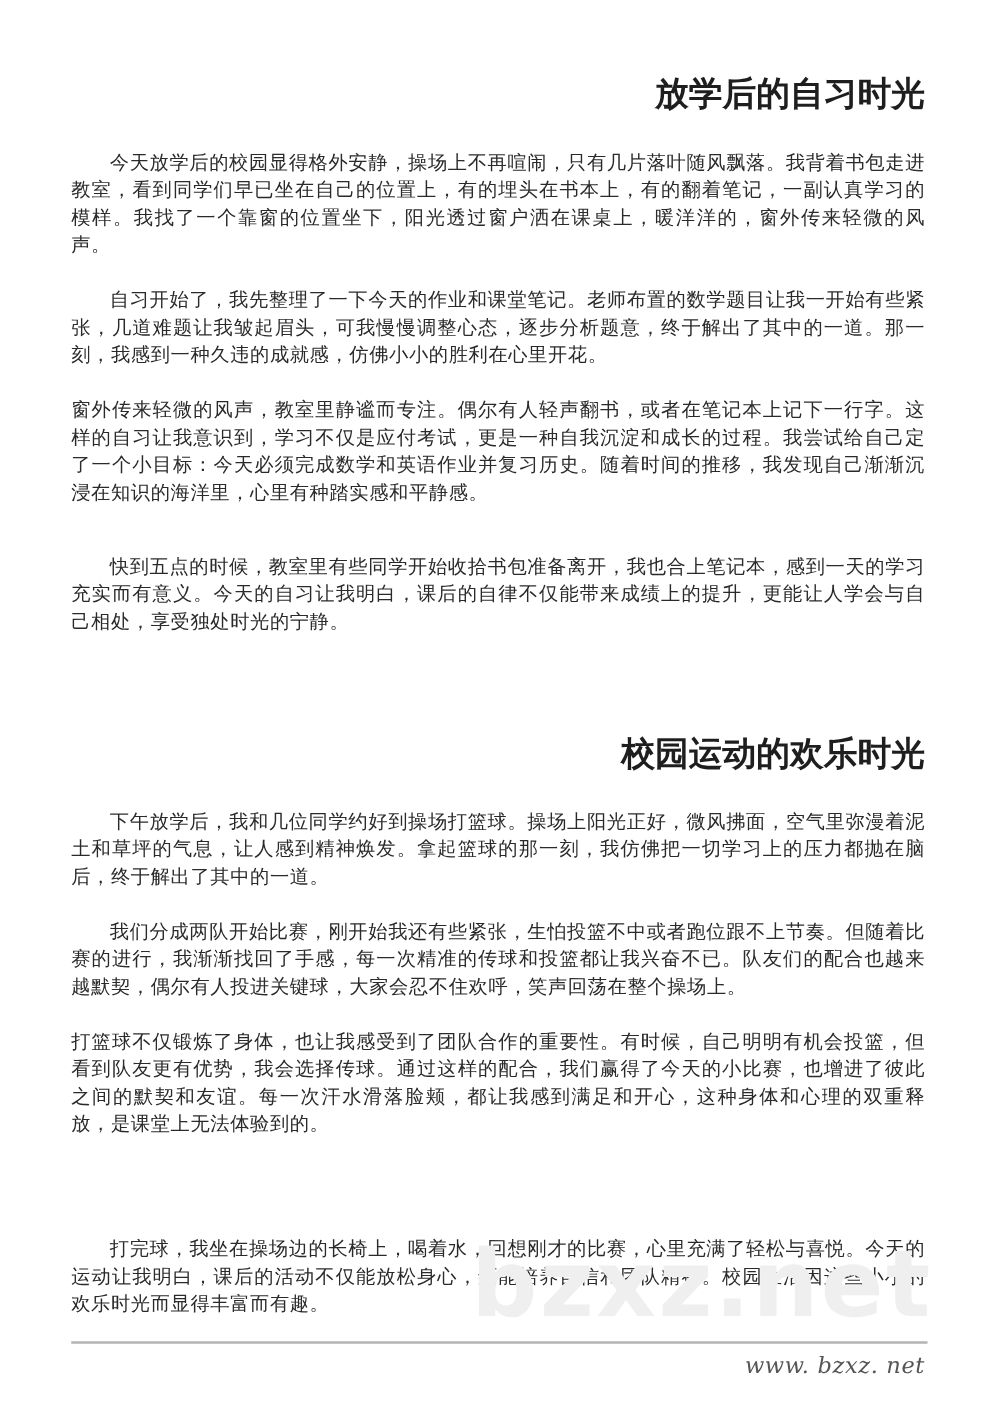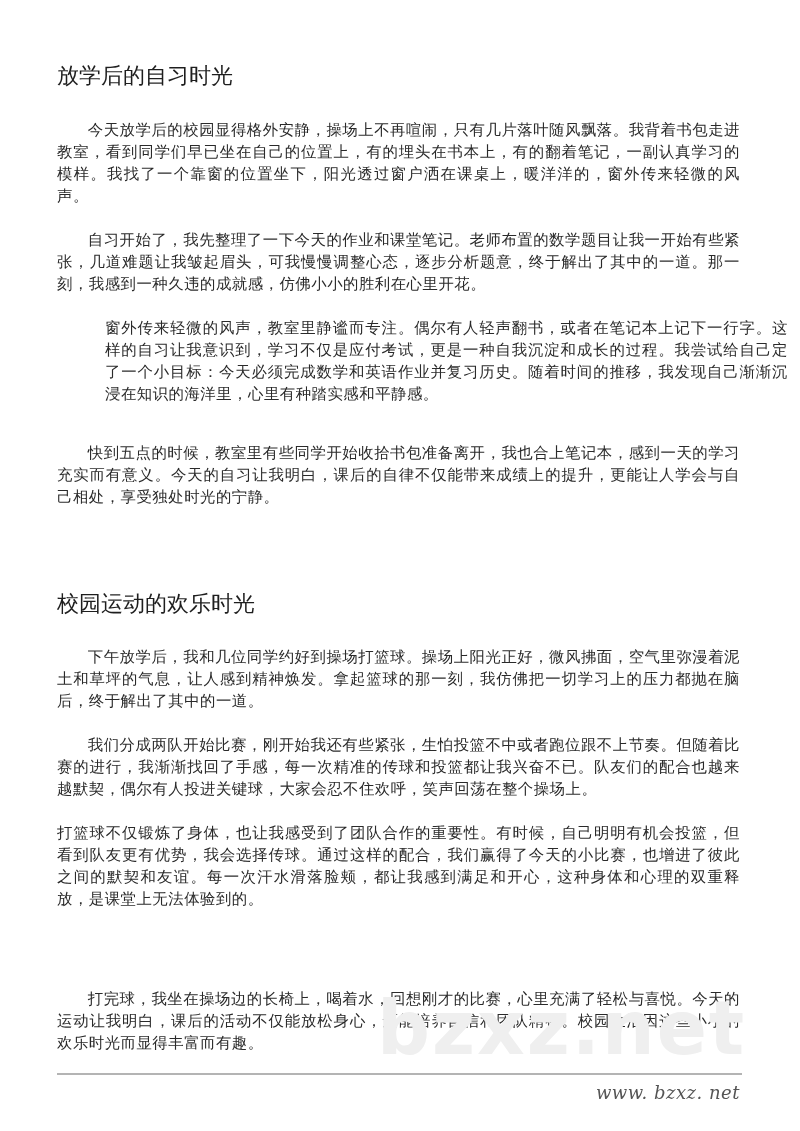--- a/index.html
+++ b/index.html
@@ -18,24 +18,24 @@
   .page {
     position: absolute;
     left: 57px;
     top: 0;
     width: 683px;
   }
   .section-title {
     position: absolute;
     left: 0;
     width: 683px;
-    text-align: left;
+    text-align: right;
     font-family: "DejaVu Sans", "Liberation Sans", sans-serif;
-    font-weight: normal;
-    font-size: 22px;
+    font-weight: bold;
+    font-size: 27px;
     line-height: 30px;
     color: #1e1e1e;
     margin: 0;
   }
   .para {
     position: absolute;
     left: 0;
     width: 683px;
     margin: 0;
     font-size: 15.4px;
@@ -78,21 +78,21 @@
   }
 </style>
 </head>
 <body>
 
 <div class="page">
 
   <h1 class="section-title" style="top:61px;">放学后的自习时光</h1>
   <p class="para indent" style="top:119px;">今天放学后的校园显得格外安静，操场上不再喧闹，只有几片落叶随风飘落。我背着书包走进教室，看到同学们早已坐在自己的位置上，有的埋头在书本上，有的翻着笔记，一副认真学习的模样。我找了一个靠窗的位置坐下，阳光透过窗户洒在课桌上，暖洋洋的，窗外传来轻微的风声。</p>
   <p class="para indent" style="top:229px;">自习开始了，我先整理了一下今天的作业和课堂笔记。老师布置的数学题目让我一开始有些紧张，几道难题让我皱起眉头，可我慢慢调整心态，逐步分析题意，终于解出了其中的一道。那一刻，我感到一种久违的成就感，仿佛小小的胜利在心里开花。</p>
-  <p class="para" style="top:317px;margin-left:48px;">窗外传来轻微的风声，教室里静谧而专注。偶尔有人轻声翻书，或者在笔记本上记下一行字。这样的自习让我意识到，学习不仅是应付考试，更是一种自我沉淀和成长的过程。我尝试给自己定了一个小目标：今天必须完成数学和英语作业并复习历史。随着时间的推移，我发现自己渐渐沉浸在知识的海洋里，心里有种踏实感和平静感。</p>
+  <p class="para" style="top:317px;">窗外传来轻微的风声，教室里静谧而专注。偶尔有人轻声翻书，或者在笔记本上记下一行字。这样的自习让我意识到，学习不仅是应付考试，更是一种自我沉淀和成长的过程。我尝试给自己定了一个小目标：今天必须完成数学和英语作业并复习历史。随着时间的推移，我发现自己渐渐沉浸在知识的海洋里，心里有种踏实感和平静感。</p>
   <p class="para indent" style="top:442px;">快到五点的时候，教室里有些同学开始收拾书包准备离开，我也合上笔记本，感到一天的学习充实而有意义。今天的自习让我明白，课后的自律不仅能带来成绩上的提升，更能让人学会与自己相处，享受独处时光的宁静。</p>
 
   <h1 class="section-title" style="top:589px;">校园运动的欢乐时光</h1>
   <p class="para indent" style="top:646px;">下午放学后，我和几位同学约好到操场打篮球。操场上阳光正好，微风拂面，空气里弥漫着泥土和草坪的气息，让人感到精神焕发。拿起篮球的那一刻，我仿佛把一切学习上的压力都抛在脑后，终于解出了其中的一道。</p>
   <p class="para indent" style="top:734px;">我们分成两队开始比赛，刚开始我还有些紧张，生怕投篮不中或者跑位跟不上节奏。但随着比赛的进行，我渐渐找回了手感，每一次精准的传球和投篮都让我兴奋不已。队友们的配合也越来越默契，偶尔有人投进关键球，大家会忍不住欢呼，笑声回荡在整个操场上。</p>
   <p class="para" style="top:822px;">打篮球不仅锻炼了身体，也让我感受到了团队合作的重要性。有时候，自己明明有机会投篮，但看到队友更有优势，我会选择传球。通过这样的配合，我们赢得了今天的小比赛，也增进了彼此之间的默契和友谊。每一次汗水滑落脸颊，都让我感到满足和开心，这种身体和心理的双重释放，是课堂上无法体验到的。</p>
   <p class="para indent" style="top:960px;margin-top:28px;">打完球，我坐在操场边的长椅上，喝着水，回想刚才的比赛，心里充满了轻松与喜悦。今天的运动让我明白，课后的活动不仅能放松身心，还能培养自信和团队精神。校园生活因这些小小的欢乐时光而显得丰富而有趣。</p>
 
 </div>
 

